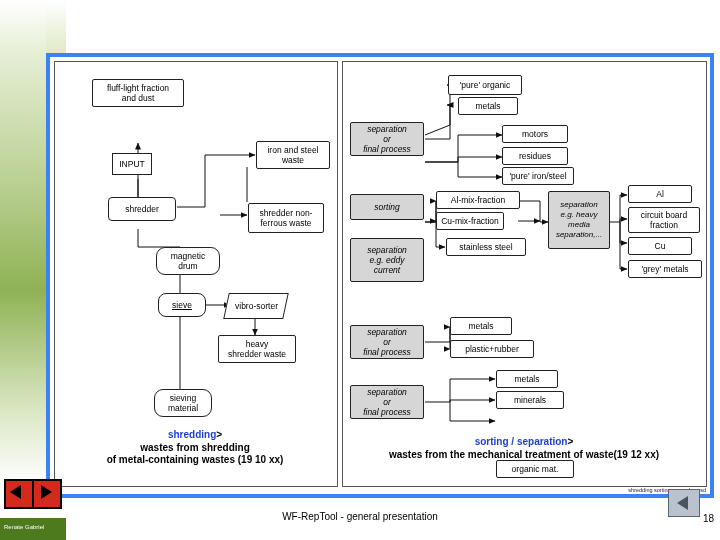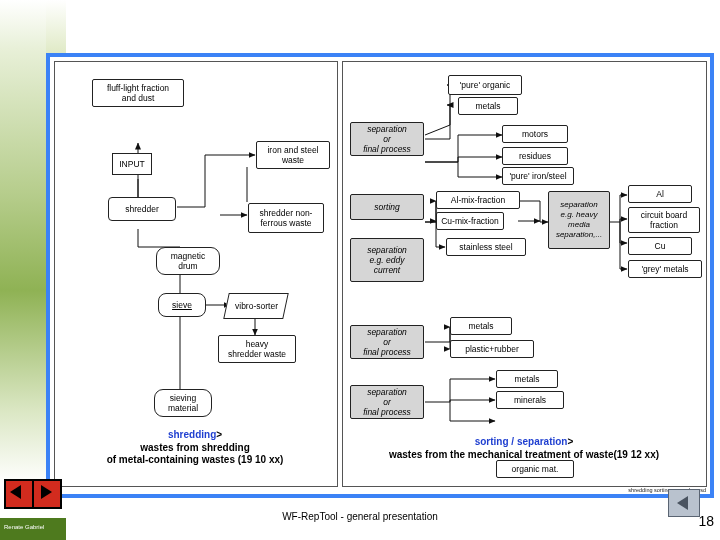--- a/index.html
+++ b/index.html
@@ -33,21 +33,21 @@
 
   
   .caption{position:absolute;text-align:center;font-size:10px;font-weight:bold;line-height:12.5px;color:#000;}
   .caption .blue{color:#1f3fd0;}
   .caption .arrow{color:#000;}
 
   .filename{position:absolute;right:4px;bottom:1px;font-size:5.5px;color:#222;}
 
   
   .footer-text{position:absolute;left:0;top:511px;width:720px;text-align:center;font-size:10px;color:#000;}
-  .page-num{position:absolute;right:6px;top:513px;font-size:14px;color:#000;}
+  .page-num{position:absolute;right:6px;top:513px;font-size:10px;color:#000;}
   .author{position:absolute;left:4px;top:524px;font-size:6px;color:#ffffff;}
   .author-bg{position:absolute;left:0;top:518px;width:66px;height:22px;background:#4e7a1e;}
 
   
   .navbtn{position:absolute;width:26px;height:26px;border:2px solid #000;background:#d22b1e;}
   .navbtn .tri{position:absolute;top:4px;width:0;height:0;border-top:7px solid transparent;border-bottom:7px solid transparent;}
   .nav-prev{left:4px;top:479px;}
   .nav-next{left:32px;top:479px;}
   .nav-prev .tri{left:4px;border-right:11px solid #000;}
   .nav-next .tri{left:7px;border-left:11px solid #000;}

